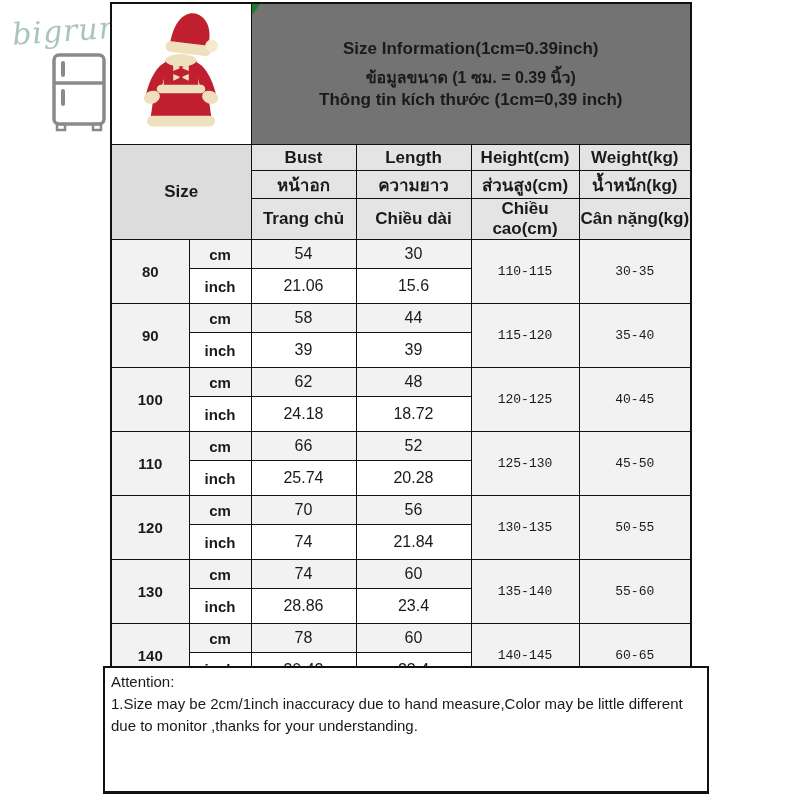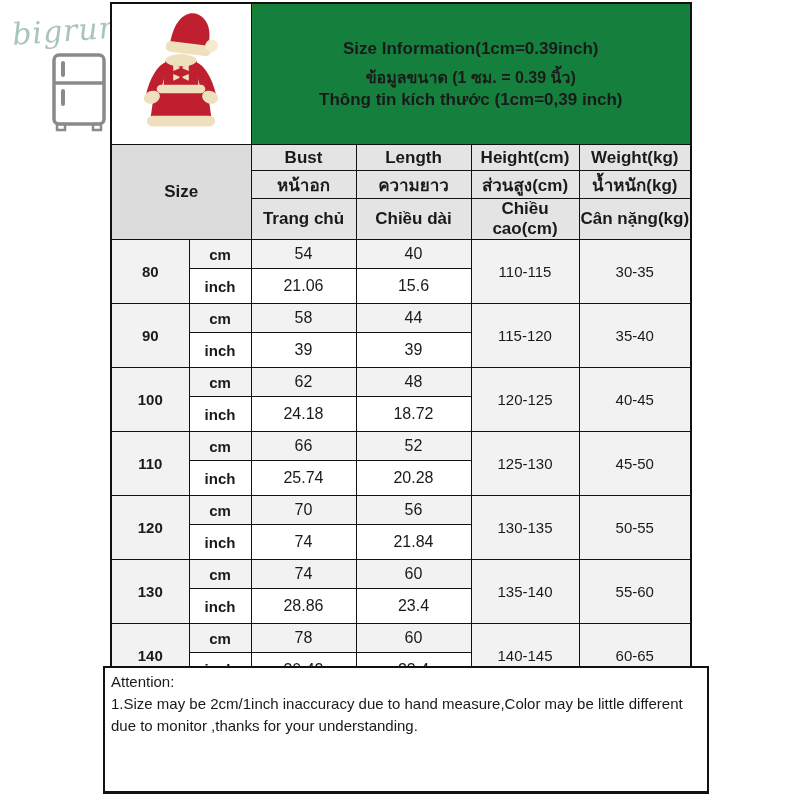--- a/index.html
+++ b/index.html
@@ -13,40 +13,40 @@
   .fridge{position:absolute;left:50px;top:52px;}
 
   
   table.size-table{position:absolute;left:110px;top:2px;width:580px;
                    border-collapse:collapse;table-layout:fixed;
                    border:2.5px solid #111;}
   table.size-table td{border:1.5px solid #111;text-align:center;vertical-align:middle;
                       padding:0;overflow:hidden;}
   .top-row{height:140px;}
   .img-cell{background:#fff;}
-  .title-cell{background:#15803d;position:relative;}
+  .title-cell{background:#737373;position:relative;}
   .title-cell .t-en{font-weight:bold;font-size:17px;margin-bottom:6px;}
   .title-cell .t-th{font-weight:bold;font-size:16px;margin-bottom:0;}
   .title-cell .t-vi{font-weight:bold;font-size:17px;}
   .corner-marker{position:absolute;left:-6px;top:0;width:0;height:0;
                  border-left:7px solid transparent;border-right:7px solid transparent;
                  border-top:10px solid #1b7e2c;}
 
   .hdr{height:26px;}
   .hdr td{background:#e4e4e4;font-weight:bold;font-size:17px;}
   .size-cell{background:#dcdcdc !important;font-weight:bold;font-size:30px;}
 
   .cm-row{height:29px;}
   .inch-row{height:35px;}
   td.size-num{background:#dcdcdc;font-weight:bold;font-size:15px;}
   .cm-row td{background:#f2f2f2;}
   .inch-row td{background:#ffffff;}
   td.unit{font-weight:bold;font-size:15px;}
   td.val{font-size:16px;}
-  td.range{background:#f2f2f2 !important;font-size:15px;}
+  td.range{background:#f2f2f2 !important;font-size:13px;font-family:Liberation Mono, monospace;}
 
   
   .attention{position:absolute;left:103px;top:666px;width:606px;height:128px;
              box-sizing:border-box;border:2px solid #111;border-bottom-width:3px;
              padding:3px 6px;font-size:15px;line-height:22px;background:#fff;}
 </style>
 </head>
 <body>
 
 <div class="canvas">
@@ -126,21 +126,21 @@
         <td>Chiều dài</td>
         <td>Chiều cao(cm)</td>
         <td>Cân nặng(kg)</td>
       </tr>
     </tbody>
     <tbody id="size-rows">
         <tr class="cm-row">
           <td class="size-num" rowspan="2">80</td>
           <td class="unit">cm</td>
           <td class="val">54</td>
-          <td class="val">40</td>
+          <td class="val">30</td>
           <td class="range" rowspan="2">110-115</td>
           <td class="range" rowspan="2">30-35</td>
         </tr>
         <tr class="inch-row">
           <td class="unit">inch</td>
           <td class="val">21.06</td>
           <td class="val">15.6</td>
         </tr>
         <tr class="cm-row">
           <td class="size-num" rowspan="2">90</td>

